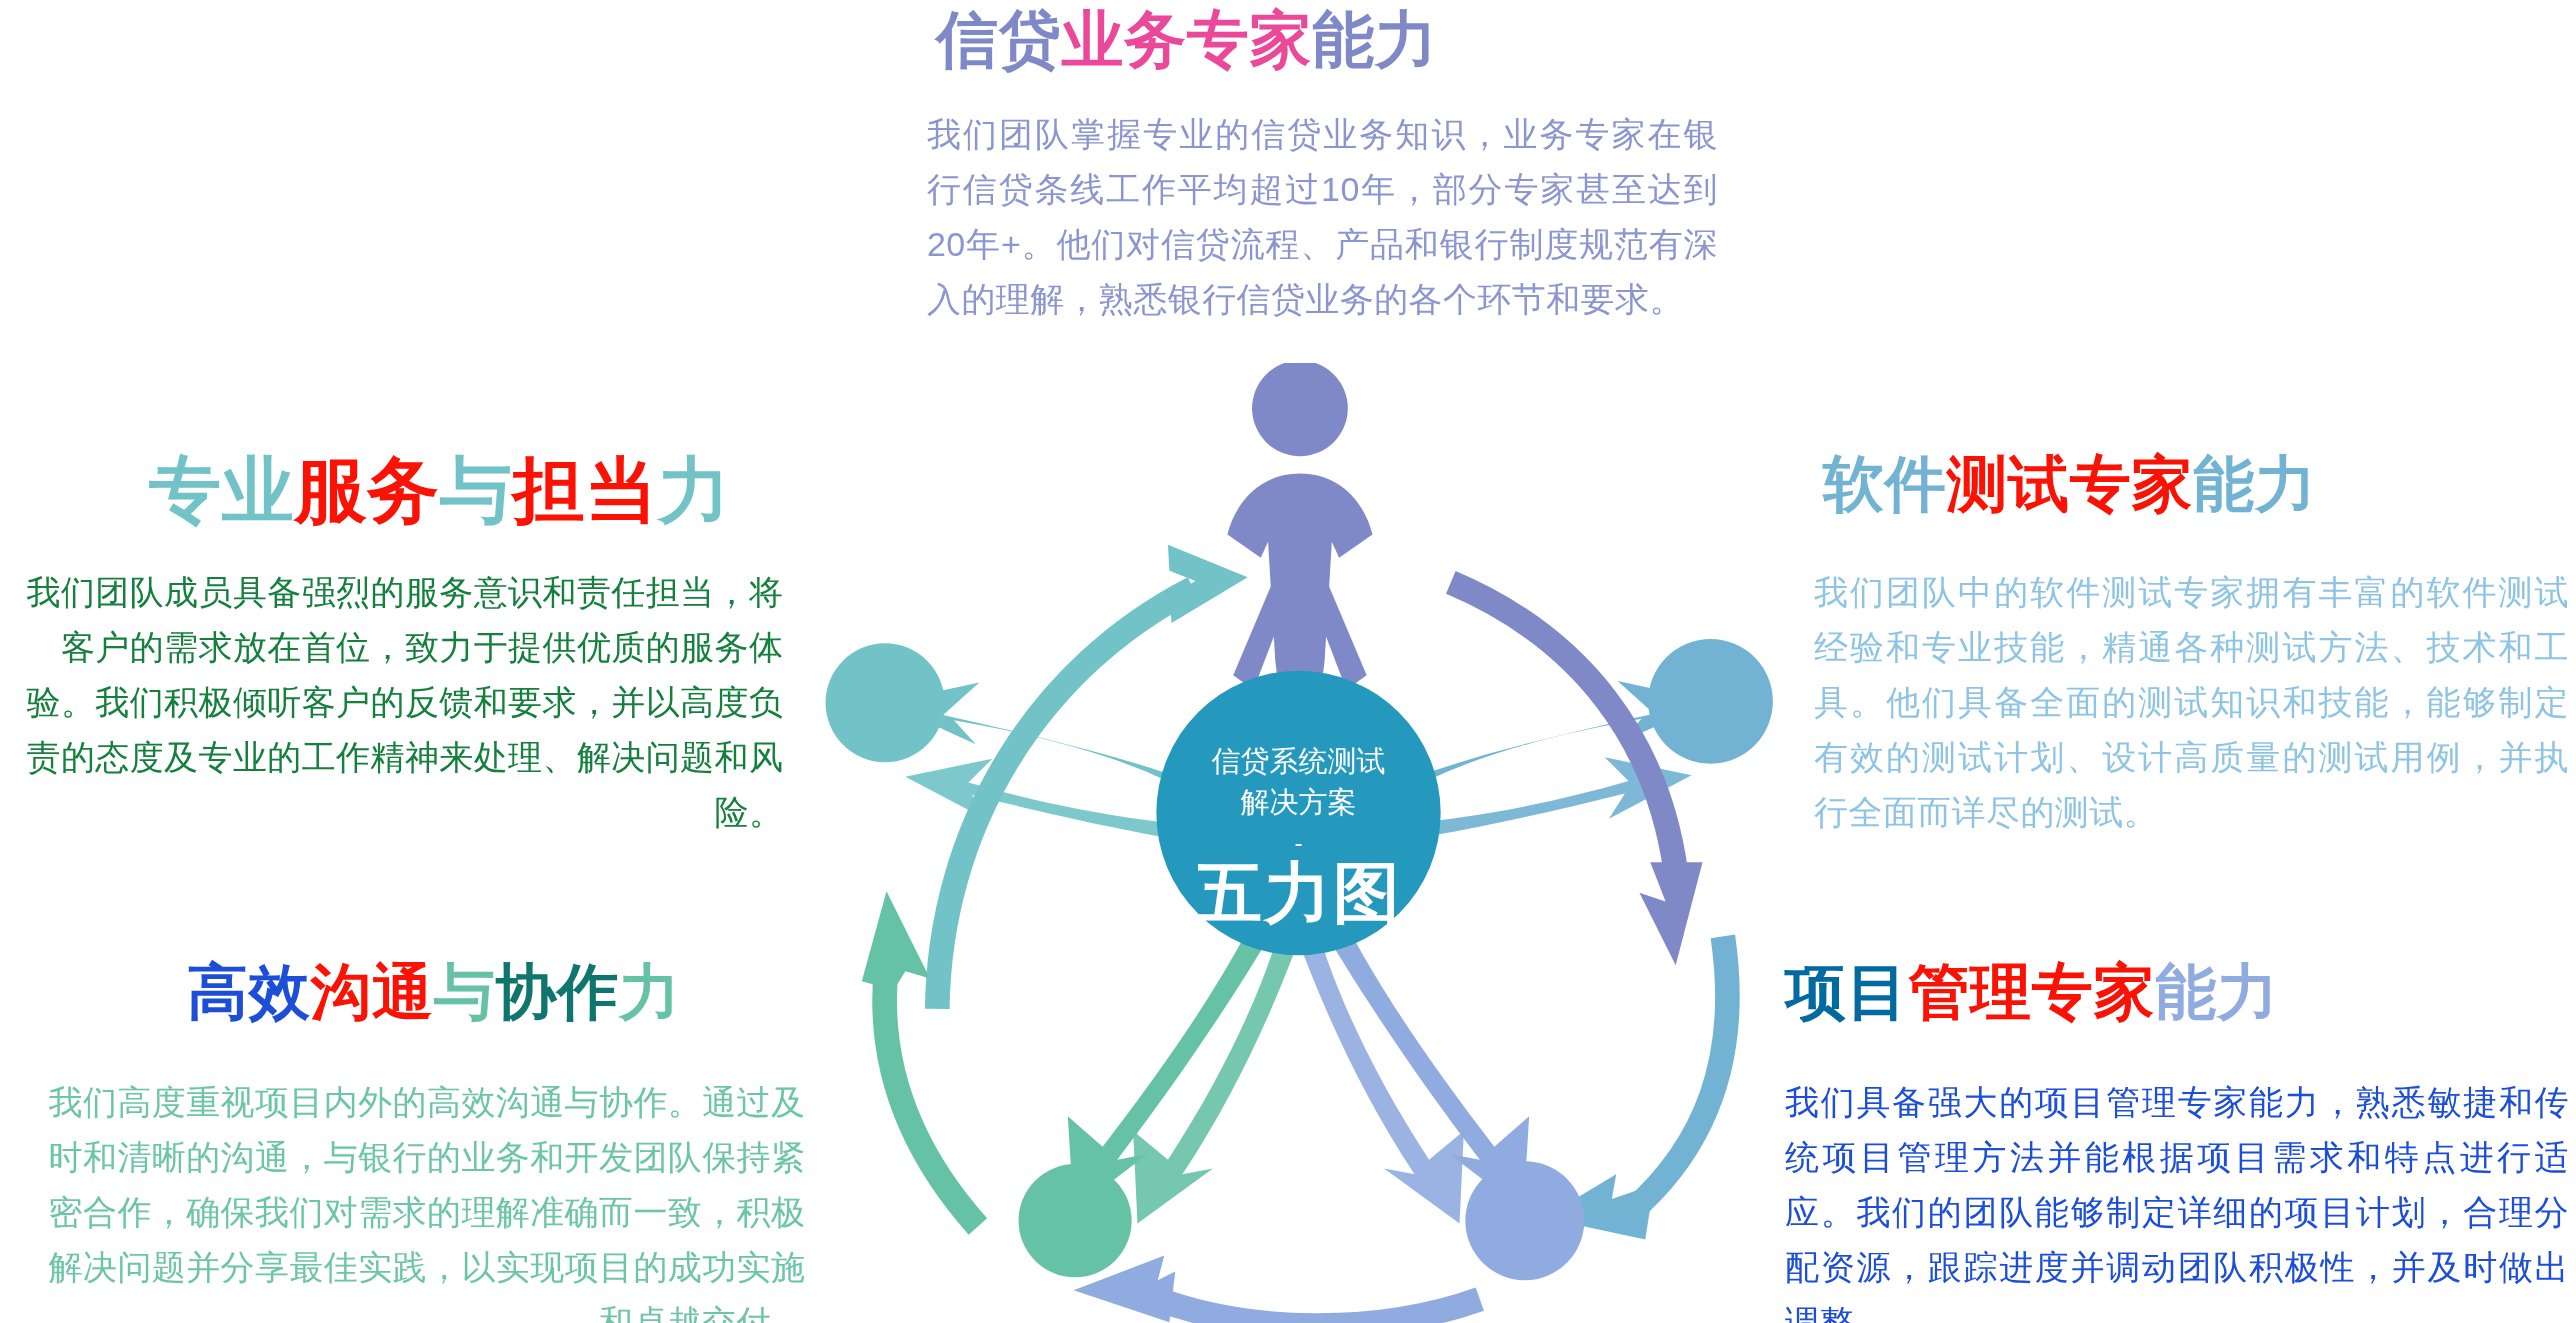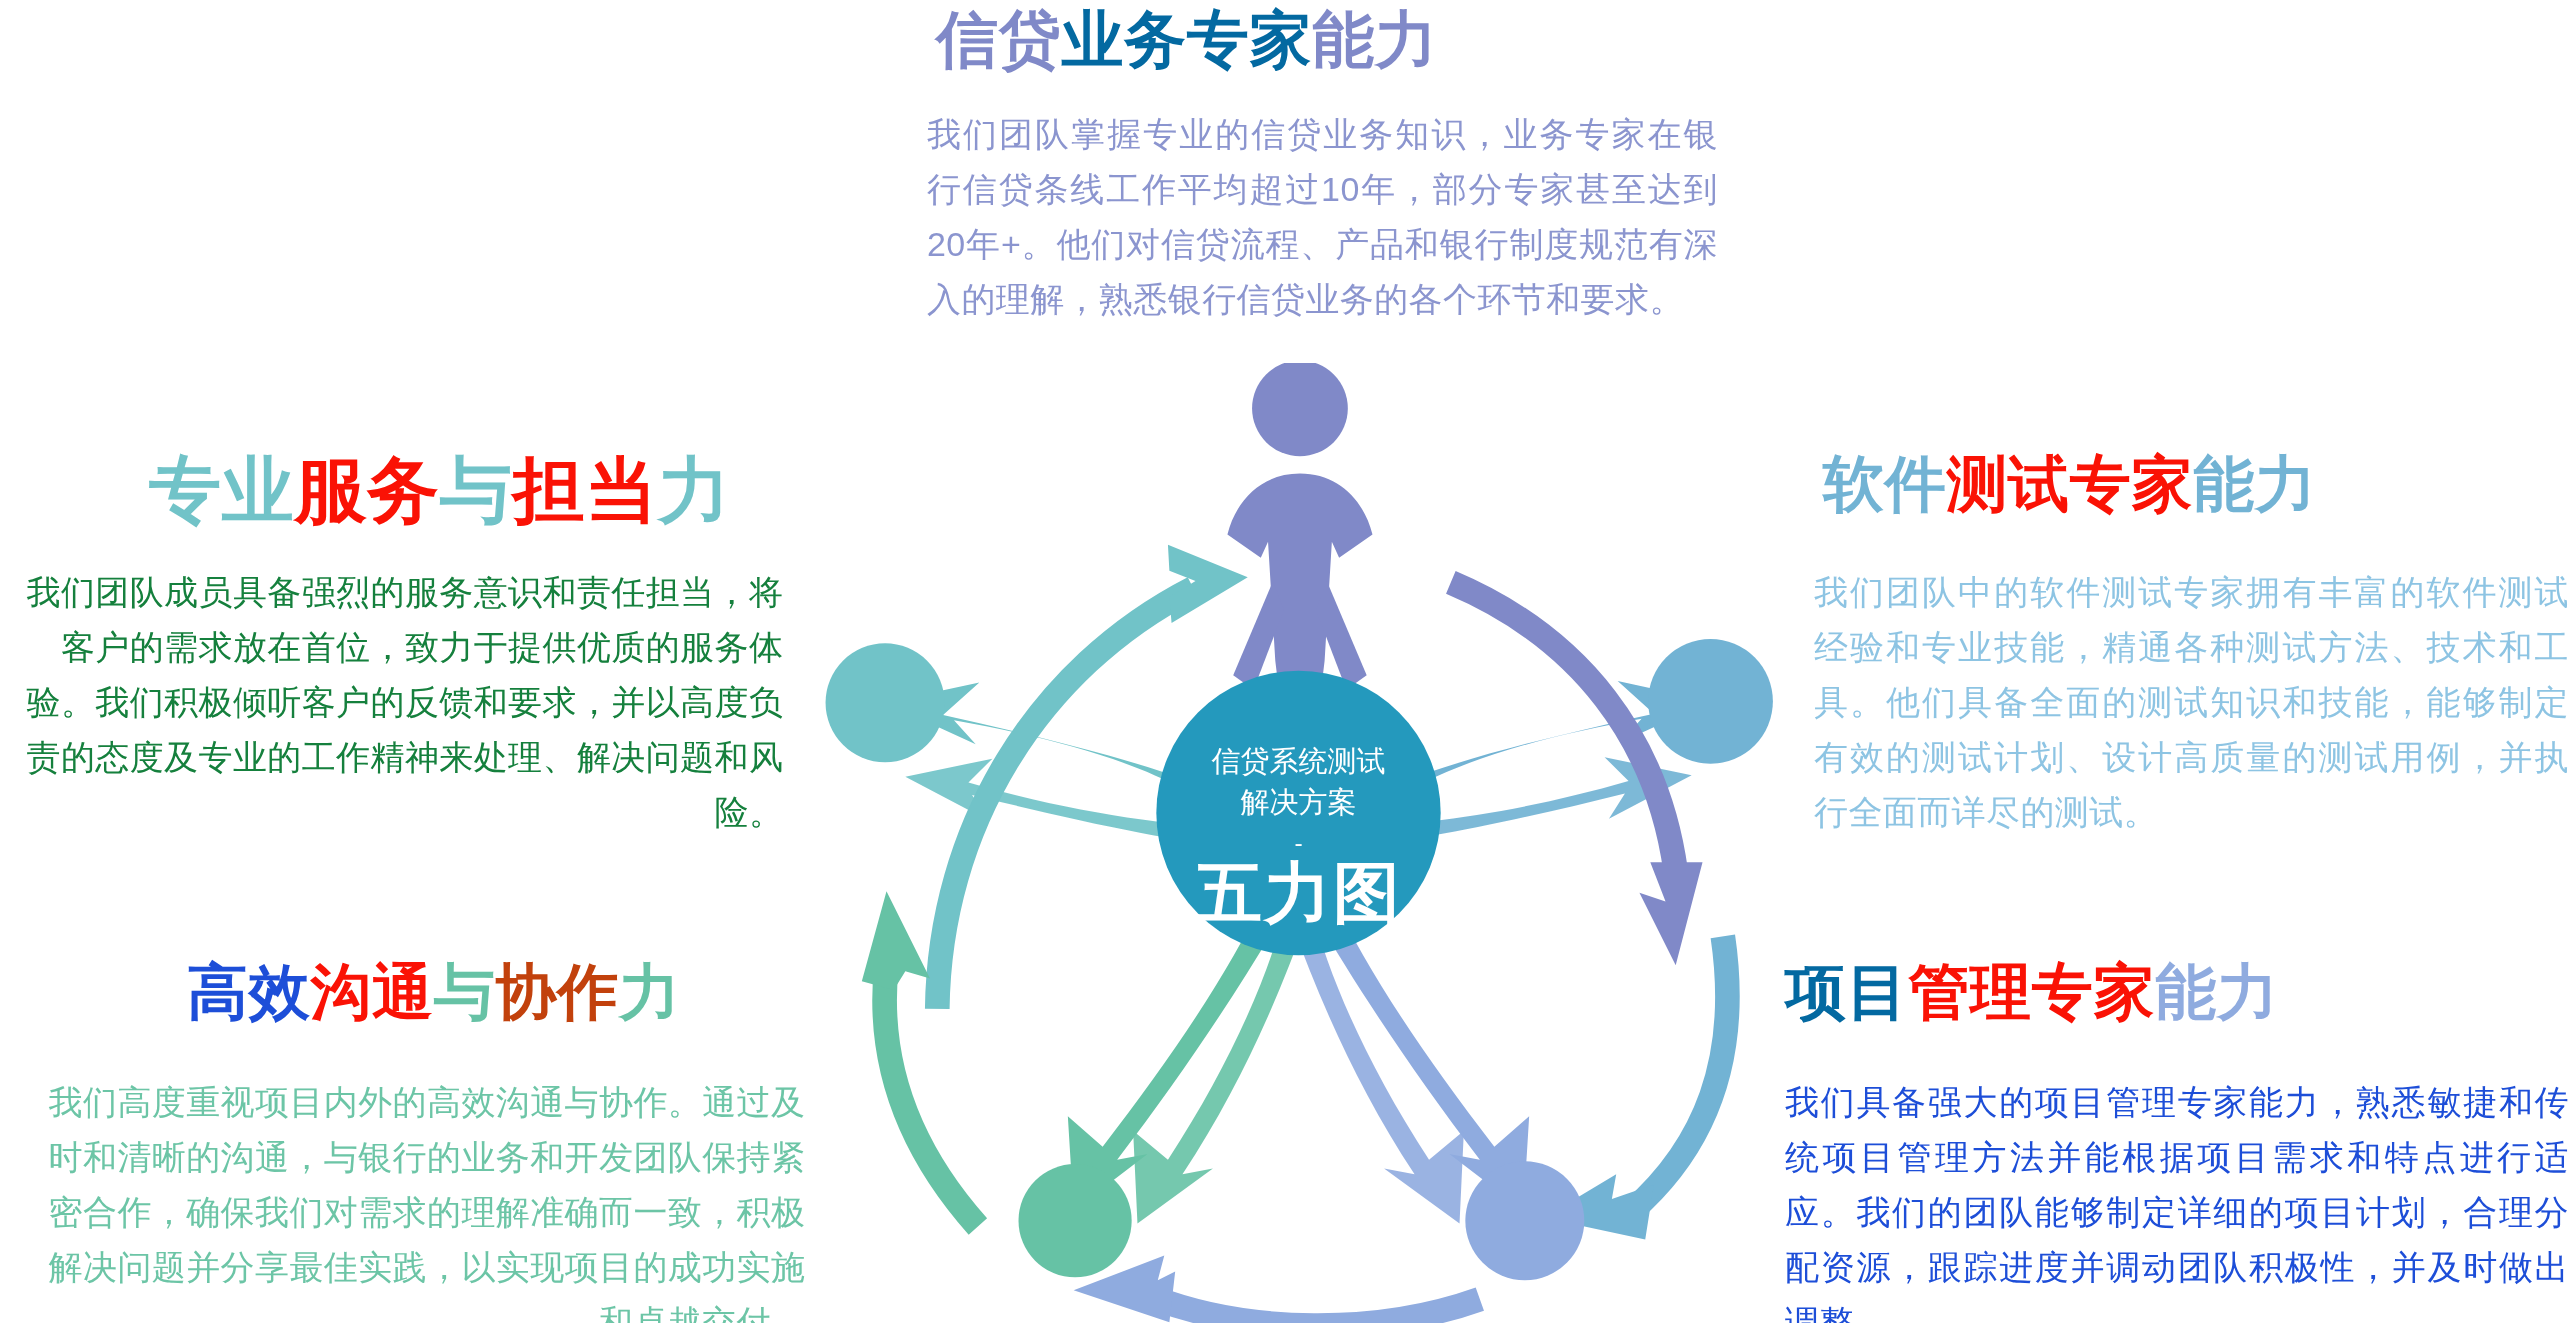--- a/index.html
+++ b/index.html
@@ -120,31 +120,31 @@
     font-family: "Liberation Sans", sans-serif;
     letter-spacing: 3px;
   }
 </style>
 </head>
 <body style="background: rgb(255, 255, 255);">
 
 <div id="page">
 
   <div class="heading" id="title-top">
-    <span style="color: rgb(128, 137, 200);">信贷</span><span style="color: #0369a1;">业务专家</span><span style="color: rgb(128, 137, 200);">能力</span>
+    <span style="color: rgb(128, 137, 200);">信贷</span><span style="color: #ec4899;">业务专家</span><span style="color: rgb(128, 137, 200);">能力</span>
   </div>
   <div class="body-text" id="text-top" style="color: rgb(139, 149, 207);">我们团队掌握专业的信贷业务知识，业务专家在银行信贷条线工作平均超过10年，部分专家甚至达到20年+。他们对信贷流程、产品和银行制度规范有深入的理解，熟悉银行信贷业务的各个环节和要求。</div>
 
   <div class="heading" id="title-left-top">
     <span style="color: rgb(113, 195, 200);">专业</span><span style="color: rgb(250, 18, 5);">服务</span><span style="color: rgb(113, 195, 200);">与</span><span style="color: rgb(250, 18, 5);">担当</span><span style="color: rgb(113, 195, 200);">力</span>
   </div>
   <div class="body-text" id="text-left-top" style="color: #15803d;">我们团队成员具备强烈的服务意识和责任担当，将客户的需求放在首位，致力于提供优质的服务体验。我们积极倾听客户的反馈和要求，并以高度负责的态度及专业的工作精神来处理、解决问题和风险。</div>
 
   <div class="heading" id="title-left-bottom">
-    <span style="color: #1d4ed8;">高效</span><span style="color: rgb(250, 18, 5);">沟通</span><span style="color: rgb(102, 194, 165);">与</span><span style="color: #c2410c;">协作</span><span style="color: rgb(102, 194, 165);">力</span>
+    <span style="color: #1d4ed8;">高效</span><span style="color: rgb(250, 18, 5);">沟通</span><span style="color: rgb(102, 194, 165);">与</span><span style="color: #0f766e;">协作</span><span style="color: rgb(102, 194, 165);">力</span>
   </div>
   <div class="body-text" id="text-left-bottom" style="color: rgb(108, 197, 166);">我们高度重视项目内外的高效沟通与协作。通过及时和清晰的沟通，与银行的业务和开发团队保持紧密合作，确保我们对需求的理解准确而一致，积极解决问题并分享最佳实践，以实现项目的成功实施和卓越交付。</div>
 
   <div class="heading" id="title-right-top">
     <span style="color: rgb(114, 179, 212);">软件</span><span style="color: rgb(250, 18, 5);">测试专家</span><span style="color: rgb(114, 179, 212);">能力</span>
   </div>
   <div class="body-text" id="text-right-top" style="color: rgb(141, 196, 227);">我们团队中的软件测试专家拥有丰富的软件测试经验和专业技能，精通各种测试方法、技术和工具。他们具备全面的测试知识和技能，能够制定有效的测试计划、设计高质量的测试用例，并执行全面而详尽的测试。</div>
 
   <div class="heading" id="title-right-bottom">
     <span style="color: #0369a1;">项目</span><span style="color: rgb(250, 18, 5);">管理专家</span><span style="color: rgb(143, 171, 223);">能力</span>

